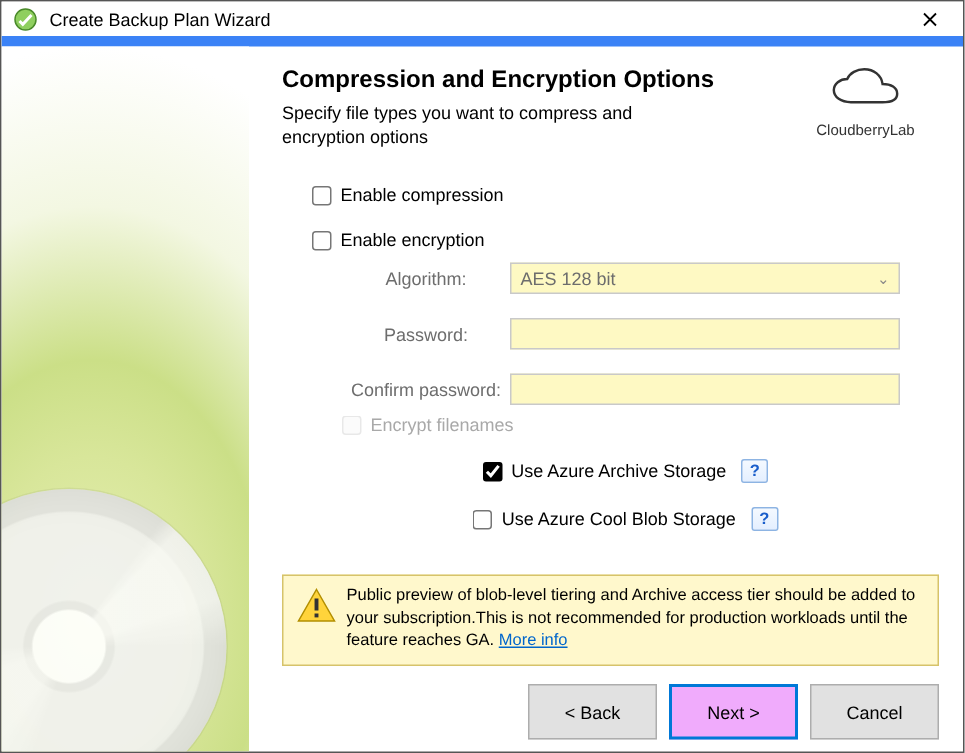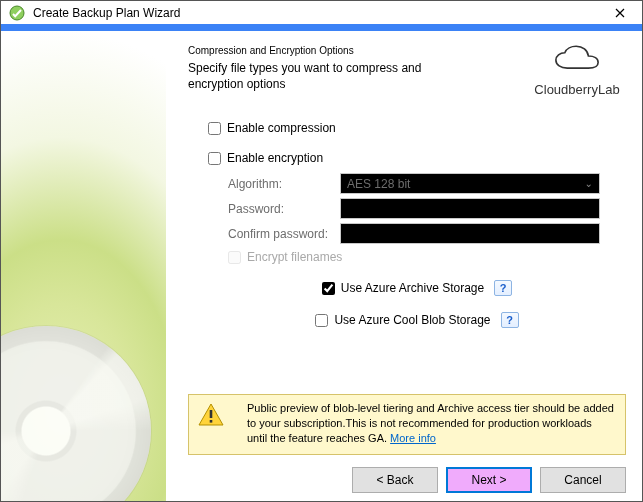--- a/index.html
+++ b/index.html
@@ -68,72 +68,72 @@
   }
 
   .main {
     flex: 1;
     display: flex;
     flex-direction: column;
     padding: 10px 16px 8px 22px;
   }
   .header { display: flex; gap: 12px; margin: 2px 0 16px 0;}
   .header-text { flex: 1; }
-  .header-text h1 { font-size: 10px; font-weight: normal; margin: 2px 0 4px 0; }
+  .header-text h1 { font-size: 16px; font-weight: bold; margin: 2px 0 4px 0; }
   .header-text p { font-size: 12px; margin: 0; color: #000; max-width: 290px; line-height: 1.35; }
   .logo { width: 98px; text-align: center; }
   .logo svg { width: 52px; height: 34px; stroke:#333; fill:none; stroke-width:2;}
-  .logo .brand { font-size: 13px; color:#333; margin-top: 2px;}
+  .logo .brand { font-size: 10px; color:#333; margin-top: 2px;}
 
   .form { padding-left: 20px; }
   .row { display: flex; align-items: center; height: 22px; margin: 4px 0; }
   .check { display: flex; align-items: center; gap: 6px; }
   input[type=checkbox] {
     width: 13px; height: 13px; margin: 0;
     accent-color: #000;
   }
-  .indent { margin-left: 20px; display: grid; grid-template-columns: 112px 260px; row-gap: 4px; align-items: center; margin-top: 4px; margin-bottom: 6px;}
+  .indent { margin-left: 20px; display: grid; grid-template-columns: 112px 260px; row-gap: 16px; align-items: center; margin-top: 4px; margin-bottom: 6px; text-align: center;}
   .indent label { color: #6d6d6d; }
   .combo, .tf {
-    height: 21px; border: 1px solid #c9c9c9; background: #000000;
+    height: 21px; border: 1px solid #c9c9c9; background: #fef9c3;
     color: #6d6d6d; font-size: 12px; padding: 0 6px;
     display: flex; align-items: center; justify-content: space-between;
   }
   .combo .chev { font-size: 10px; color:#888; }
   .encfn { display:flex; align-items:center; gap:6px; margin: 6px 0 12px 20px; color:#a9a9a9;}
   .encfn input[type=checkbox]{ opacity:.5; }
   .help-icon {
     width: 18px; height: 16px; border:1px solid #8db4e3;
     display:inline-flex; align-items:center; justify-content:center;
     margin-left: 10px; color:#1a5ecb; font-weight:bold; font-size:11px;
     background: linear-gradient(#f4f9ff,#e4efff); border-radius:2px;
   }
   .storage-row { display:flex; align-items:center; height:24px; margin: 4px 0 8px 0; justify-content: center;}
 
   .spacer { flex:1; }
 
   .notice {
     border: 1px solid #d6c36a;
     background: #fff8cc;
-    display: flex; gap: 22px;
+    display: flex; gap: 6px;
     padding: 6px 10px 8px 8px;
     margin: 2px 0 10px 0;
     font-size: 11px;
     line-height: 1.35;
   }
   .warn-tri { width: 28px; flex-shrink:0; display:flex; align-items:flex-start; justify-content:center; padding-top:2px;}
   .warn-tri svg { width:26px; height:24px; }
   .notice a { color: #0066cc; text-decoration: underline; }
 
   .buttons {
     display:flex; justify-content:flex-end; gap:8px;
     padding-top: 2px;
   }
   .btn {
-    min-width: 86px; height: 26px;
+    min-width: 86px; height: 37px;
     border: 1px solid #adadad; background: #e1e1e1;
     font-size: 12px; font-family: inherit;
     display:inline-flex; align-items:center; justify-content:center;
     cursor: pointer;
   }
   .btn.primary {
     border: 2px solid #0078d7; background: #f0abfc;
   }
 </style>
 </head>

